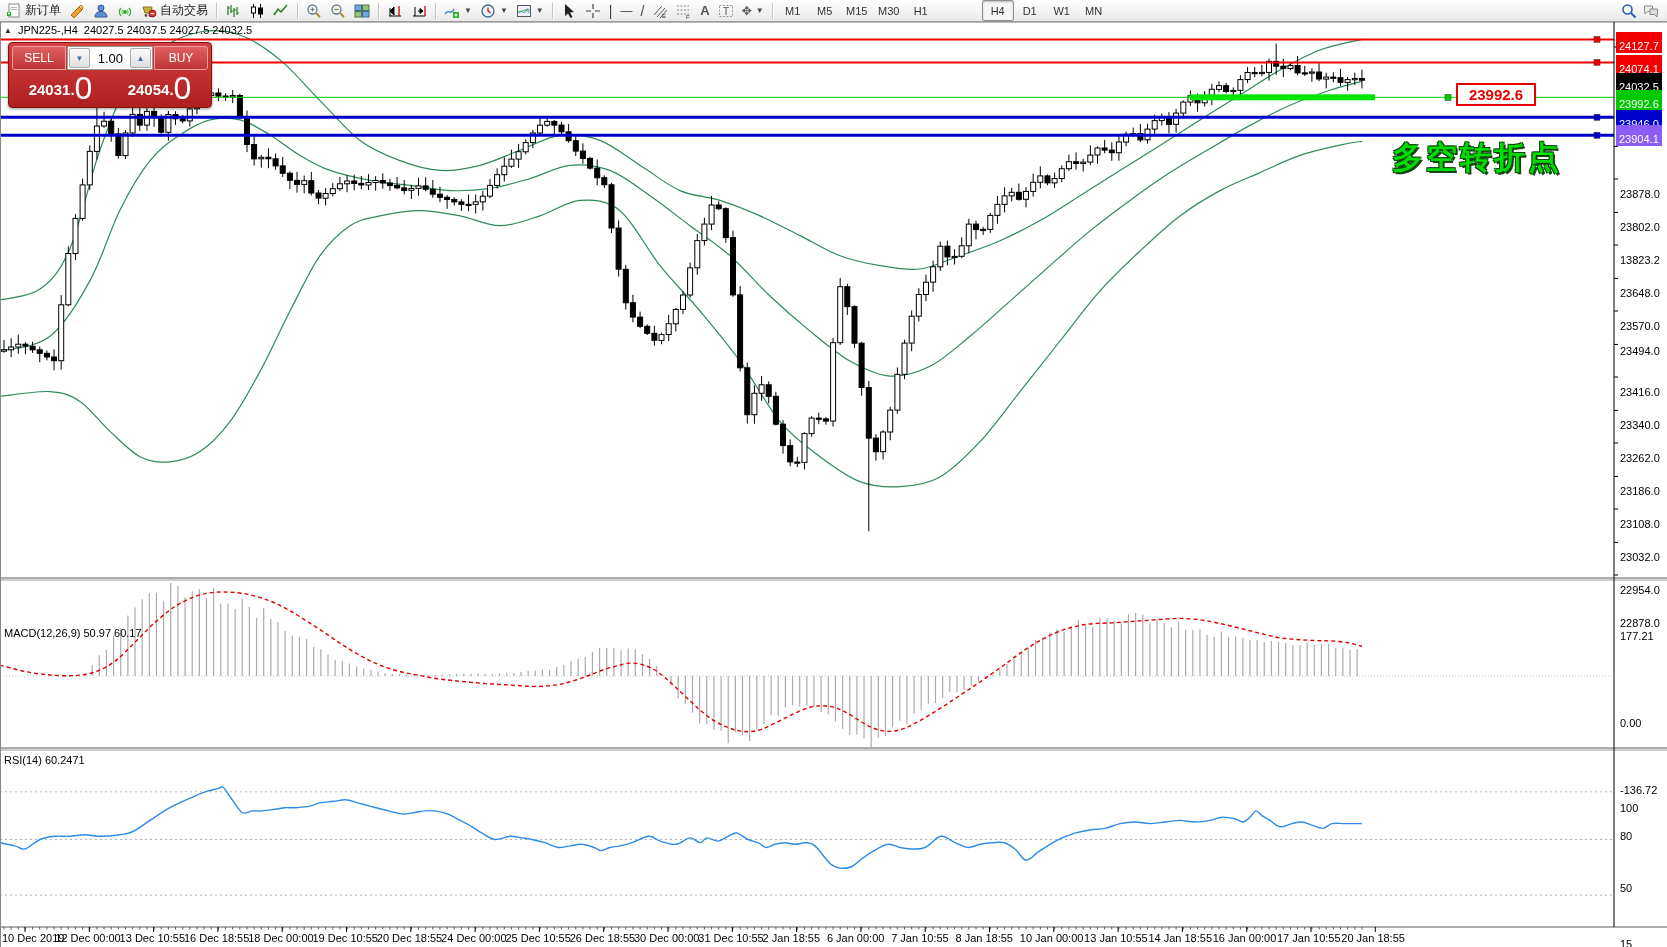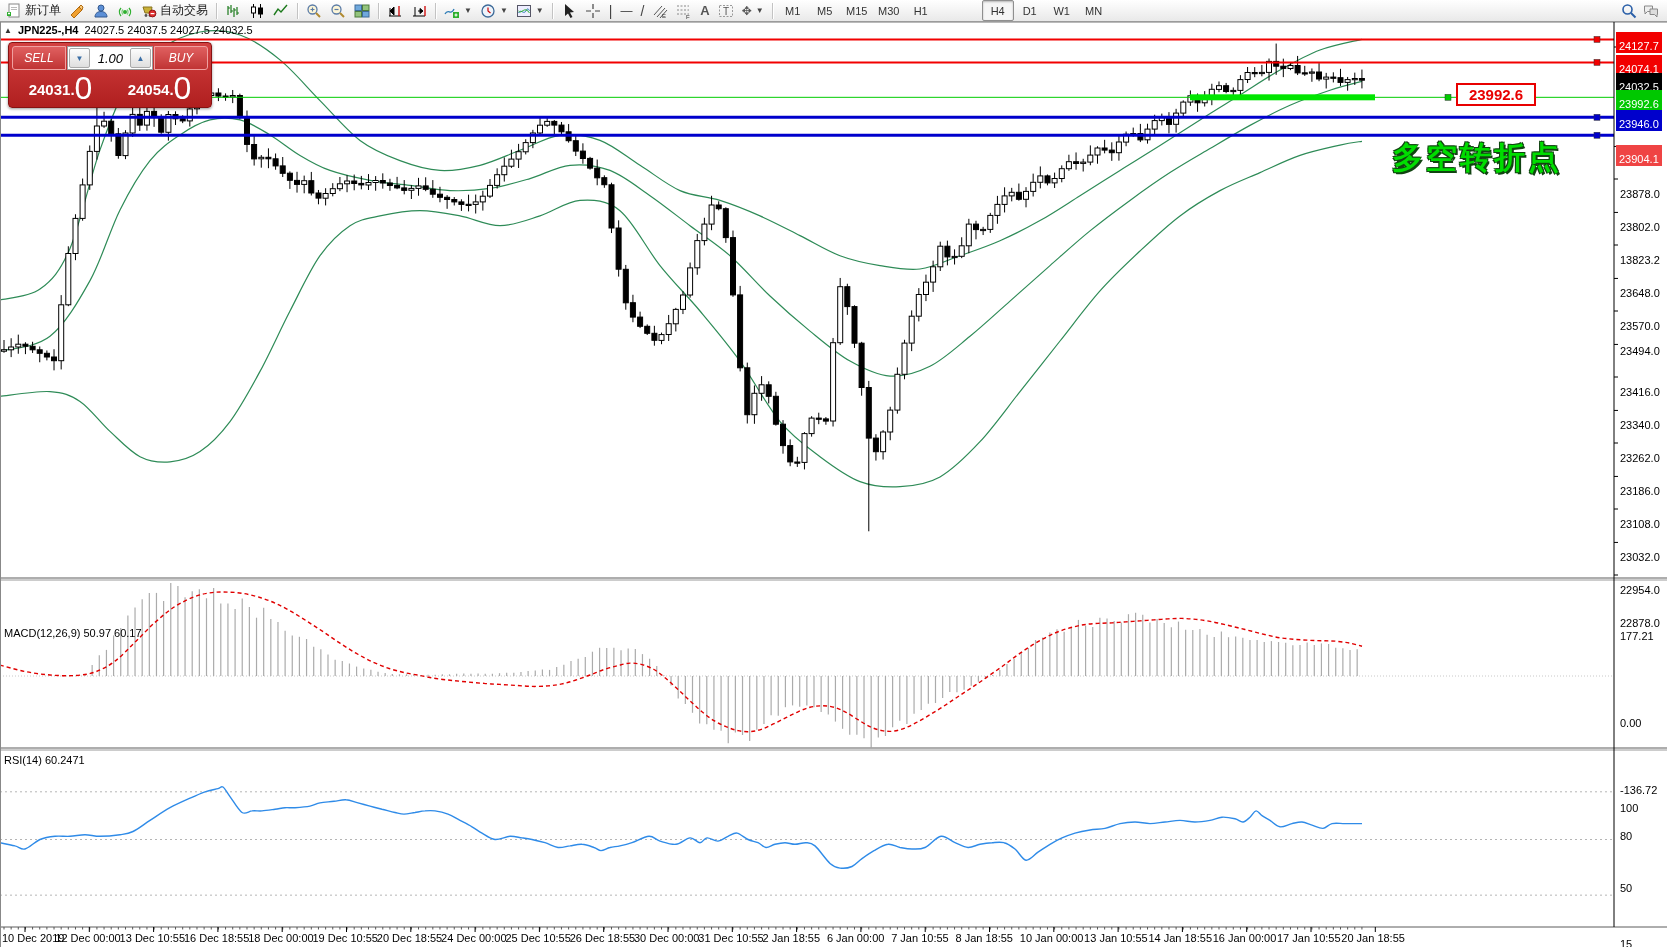--- a/index.html
+++ b/index.html
@@ -20,21 +20,21 @@
   #tb-right{margin-left:auto;display:flex;align-items:center;gap:6px;padding-right:6px;}
   
   #chart-svg{position:absolute;left:0;top:0;z-index:1;}
   #chart-header{position:absolute;left:4px;top:24px;z-index:4;font-size:11px;color:#000;
     display:flex;align-items:center;gap:6px;}
   #chart-header .tri{font-size:8px;color:#333;}
   .panel-label{position:absolute;z-index:4;font-size:11px;color:#000;}
   
   #ocw{position:absolute;left:8px;top:42px;width:202px;height:64px;z-index:6;border-radius:4px;
     background:linear-gradient(#d24040,#b01f1f);border:1px solid #871212;box-shadow:0 1px 3px rgba(0,0,0,.4);}
-  #ocw-top{position:absolute;left:3px;right:3px;top:3px;height:24px;display:flex;font-style:italic;}
+  #ocw-top{position:absolute;left:3px;right:3px;top:3px;height:24px;display:flex;}
   .ocw-btn{flex:0 0 52px;display:flex;align-items:center;justify-content:center;color:#fff;
     font-size:12px;background:linear-gradient(#e06060,#c03434);border:1px solid #f0a0a0;border-radius:3px 0 0 3px;}
   #ocw-buy{border-radius:0 3px 3px 0;}
   #ocw-vol{flex:1;background:#fff;border:1px solid #999;display:flex;align-items:stretch;margin:0 1px;}
   .spin{width:19px;display:flex;align-items:center;justify-content:center;background:linear-gradient(#fdfdfd,#dfdfdf);
     border:1px solid #aaa;margin:1px;font-size:8px;color:#3a6ea5;border-radius:2px;}
   #vol-val{flex:1;display:flex;align-items:center;justify-content:flex-end;padding-right:6px;font-size:13px;color:#000;}
   #ocw-bottom{position:absolute;left:3px;right:3px;top:29px;bottom:3px;display:flex;gap:2px;}
   .ocw-price{flex:1;display:flex;align-items:flex-end;justify-content:center;color:#fff;padding-bottom:1px;}
   .pr-small{font-size:15px;font-weight:bold;line-height:26px;}
@@ -1062,21 +1062,21 @@
     <line x1="1053.8" y1="927" x2="1053.8" y2="932" stroke="#000"></line>
     <line x1="1118.1" y1="927" x2="1118.1" y2="932" stroke="#000"></line>
     <line x1="1182.3999999999999" y1="927" x2="1182.3999999999999" y2="932" stroke="#000"></line>
     <line x1="1246.7" y1="927" x2="1246.7" y2="932" stroke="#000"></line>
     <line x1="1311" y1="927" x2="1311" y2="932" stroke="#000"></line>
     <line x1="1375.3" y1="927" x2="1375.3" y2="932" stroke="#000"></line>
   </svg>
 
 <div id="chart-header">
   <span class="tri">▲</span>
-  <span style="font-weight:bold;">JPN225-,H4</span>
+  <span style="font-weight:normal;">JPN225-,H4</span>
   <span>24027.5 24037.5 24027.5 24032.5</span>
 </div>
 
 <div class="panel-label" style="left:4px;top:583px;margin-top:44px;">MACD(12,26,9) 50.97 60.17</div>
 <div class="panel-label" style="left:4px;top:754px;">RSI(14) 60.2471</div>
 
 <div id="ocw">
   <div id="ocw-top">
     <div class="ocw-btn" id="ocw-sell">SELL</div>
     <div id="ocw-vol">
@@ -1117,21 +1117,21 @@
     <div class="ax-lab" style="top:436.5px">23186.0</div>
     <div class="ax-lab" style="top:469.9285714285714px">23108.0</div>
     <div class="ax-lab" style="top:502.5px">23032.0</div>
     <div class="ax-lab" style="top:535.9285714285713px">22954.0</div>
     <div class="ax-lab" style="top:568.5px">22878.0</div>
     <div class="ax-tag" style="top:32.414285714285406px;background:#f20000">24127.7</div>
     <div class="ax-tag" style="top:55.38571428571491px;background:#f20000">24074.1</div>
     <div class="ax-tag" style="top:73.21428571428572px;background:#000000">24032.5</div>
     <div class="ax-tag" style="top:90.31428571428634px;background:#00c800">23992.6</div>
     <div class="ax-tag" style="top:110.28571428571428px;background:#0000cc">23946.0</div>
-    <div class="ax-tag" style="top:145px;background:#ef4444">23904.1</div>
+    <div class="ax-tag" style="top:125px;background:#8b5cf6">23904.1</div>
     <div class="ax-lab" style="top:581.5px">177.21</div>
     <div class="ax-lab" style="top:668.5px">0.00</div>
     <div class="ax-lab" style="top:735.5px">-136.72</div>
     <div class="ax-lab" style="top:753.5px">100</div>
     <div class="ax-lab" style="top:781.5px">80</div>
     <div class="ax-lab" style="top:833.5px">50</div>
     <div class="ax-lab" style="top:889.5px">15</div>
     <div class="ax-lab" style="top:912.5px">0</div>
     <div class="t-lab" style="left:2px">10 Dec 2019</div>
     <div class="t-lab" style="left:55.3px">12 Dec 00:00</div>

